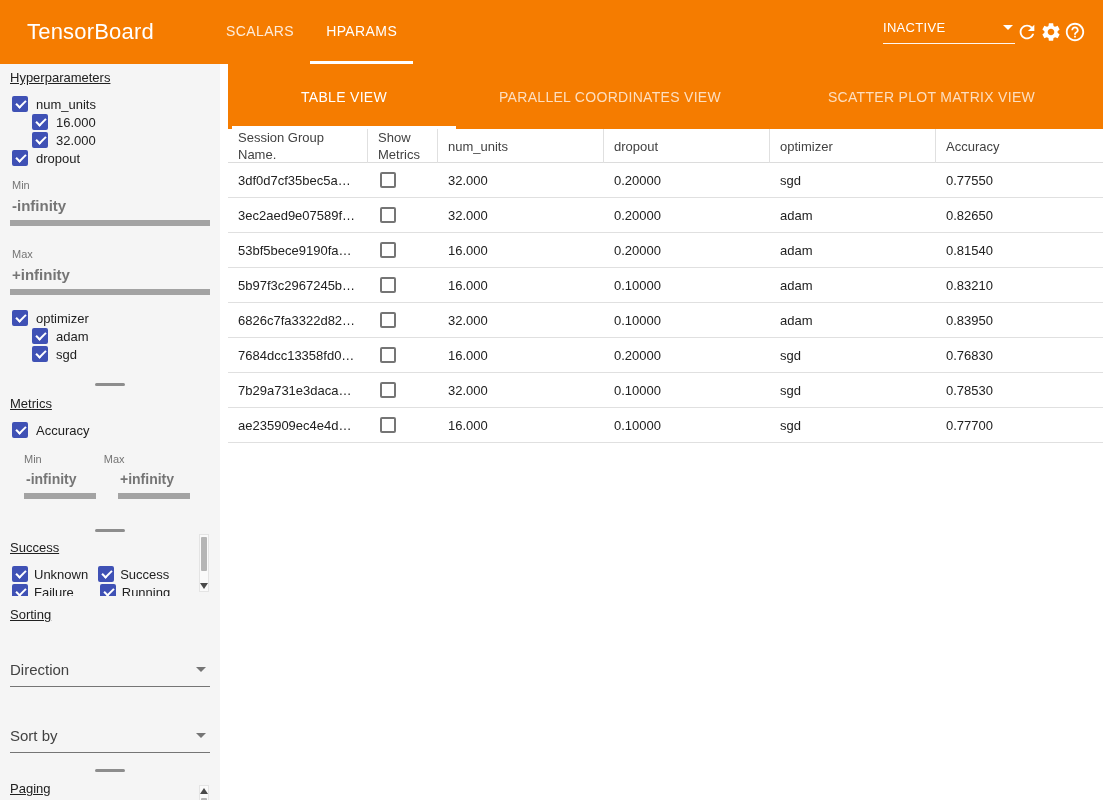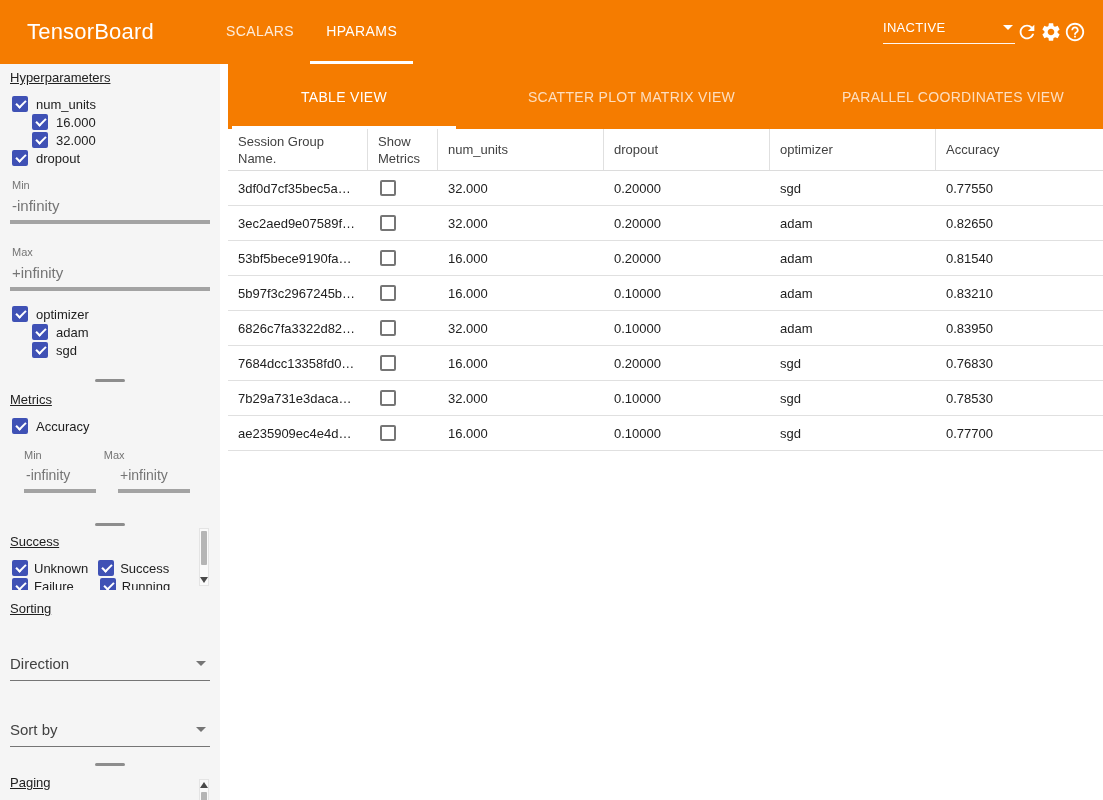--- a/index.html
+++ b/index.html
@@ -29,22 +29,22 @@
   .side-h { font-size:13px; font-weight:400; text-decoration:underline; color:#212121; margin:0 0 10px 10px; }
   .cb-row { display:flex; align-items:center; height:18px; margin-left:12px; font-size:13px; color:#212121; cursor:pointer; }
   .cb-row.indent { margin-left:32px; }
   .cb { width:16px; height:16px; border-radius:2px; background:#3f51b5; border:2px solid #3f51b5;
         margin-right:8px; position:relative; flex:none; }
   .cb::after { content:""; position:absolute; left:4px; top:0; width:4px; height:8px;
         border:solid #fff; border-width:0 2px 2px 0; transform:rotate(45deg); }
   .cb.unchecked { background:transparent; border:2px solid #757575; }
   .cb.unchecked::after { display:none; }
   .field-label { font-size:11px; color:#757575; margin:12px 0 4px 12px; height:12px; line-height:12px; }
-  .line-input { display:block; margin:0 10px; width:200px; border:none; border-bottom:4px solid #a3a3a3;
-        background:transparent; font-family:inherit; font-size:15px; color:#757575; padding:2px 2px 6px 2px; outline:none; }
+  .line-input { display:block; margin:0 10px; width:200px; border:none; border-bottom:6px solid #a3a3a3;
+        background:transparent; font-family:inherit; font-size:15px; color:#757575; padding:2px 2px 6px 2px; outline:none;font-weight:bold; }
   .line-input::placeholder { color:#757575; opacity:1; }
   .mt14 { margin-top:14px; }
   .mm-labels { display:flex; margin-left:24px; gap:62px; }
   .mm-labels .field-label { margin:14px 0 0 0; }
   .mm-inputs { display:flex; margin-left:24px; gap:22px; margin-top:4px; }
   .mm-inputs .line-input { margin:0; width:72px; font-size:14px; }
   .drag-handle { width:30px; height:3px; background:#8d8d8d; border-radius:2px; margin:0 auto; }
   .h-after-hp { margin-top:20px; }
   .h-after-m { margin-top:30px; }
   .h-after-s { margin-top:16px; }
@@ -78,21 +78,21 @@
   
   .view-tabs { height:65px; background:#f57c00; display:flex; }
   .view-tab { display:flex; align-items:center; justify-content:center; color:rgba(255,255,255,.75);
               font-size:14px; letter-spacing:.3px; position:relative; cursor:pointer; }
   .view-tab.t1 { flex:232 0 0; } .view-tab.t2 { flex:300 0 0; } .view-tab.t3 { flex:343 0 0; }
   .view-tab.active { color:#fff; }
   .view-tab.active::after { content:""; position:absolute; left:4px; right:4px; bottom:0; height:3px; background:#fff; }
 
   .tbl { width:100%; }
   .thead, .trow { display:grid; grid-template-columns:140px 70px 166px 166px 166px 1fr; }
-  .thead { height:42px; border-bottom:1px solid #dcdcdc; }
+  .thead { height:34px; border-bottom:1px solid #dcdcdc; }
   .th { padding-left:10px; padding-right:6px; font-size:13px; color:#424242; display:flex; align-items:center;
         border-right:1px solid #e0e0e0; line-height:17px; }
   .th:last-child { border-right:none; }
   .trow { height:35px; border-bottom:1px solid #e0e0e0; }
   .td { padding-left:10px; display:flex; align-items:center; font-size:13px; color:#212121;
         white-space:nowrap; overflow:hidden; }
   .td.cbcell { padding-left:12px; }
   .trow .cb { margin:0; }
 </style>
 </head>
@@ -229,22 +229,22 @@
       <div class="scrollbar paging-scroll">
         <div class="sb-up"></div>
         <div class="sb-thumb"></div>
       </div>
     </div>
   </aside>
 
   <main class="main">
     <div class="view-tabs">
       <div class="view-tab t1 active">TABLE VIEW</div>
+      <div class="view-tab t2">PARALLEL COORDINATES VIEW</div>
       <div class="view-tab t3">SCATTER PLOT MATRIX VIEW</div>
-      <div class="view-tab t2">PARALLEL COORDINATES VIEW</div>
     </div>
 
     <div class="tbl">
       <div class="thead">
         <div class="th">Session Group Name.</div>
         <div class="th">Show Metrics</div>
         <div class="th">num_units</div>
         <div class="th">dropout</div>
         <div class="th">optimizer</div>
         <div class="th">Accuracy</div>

